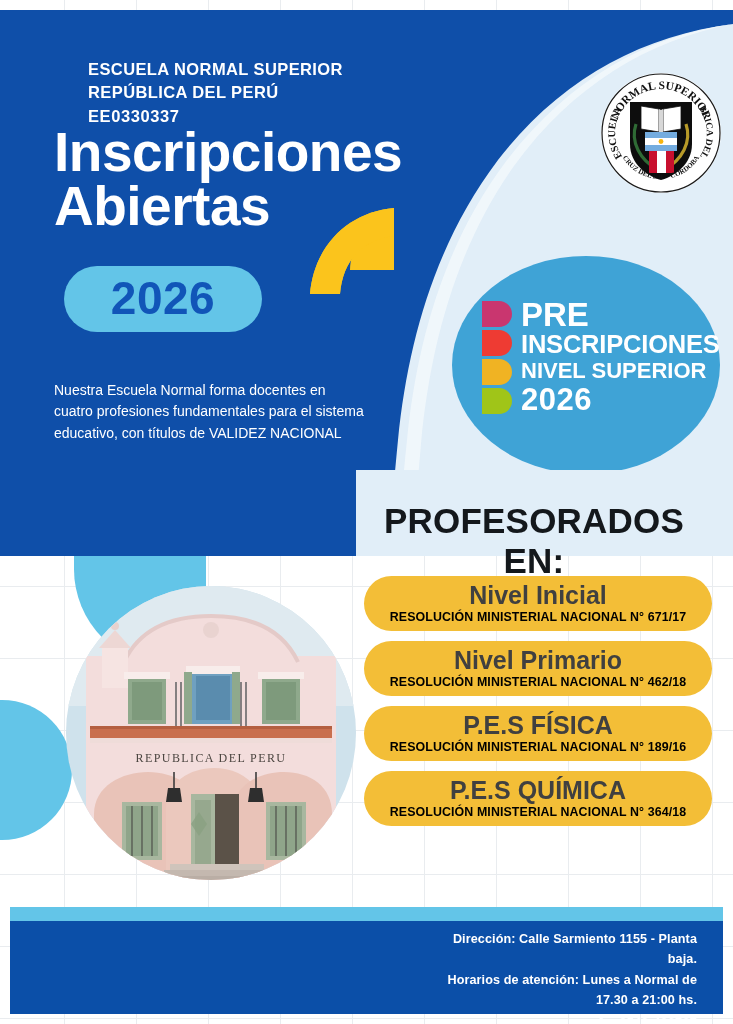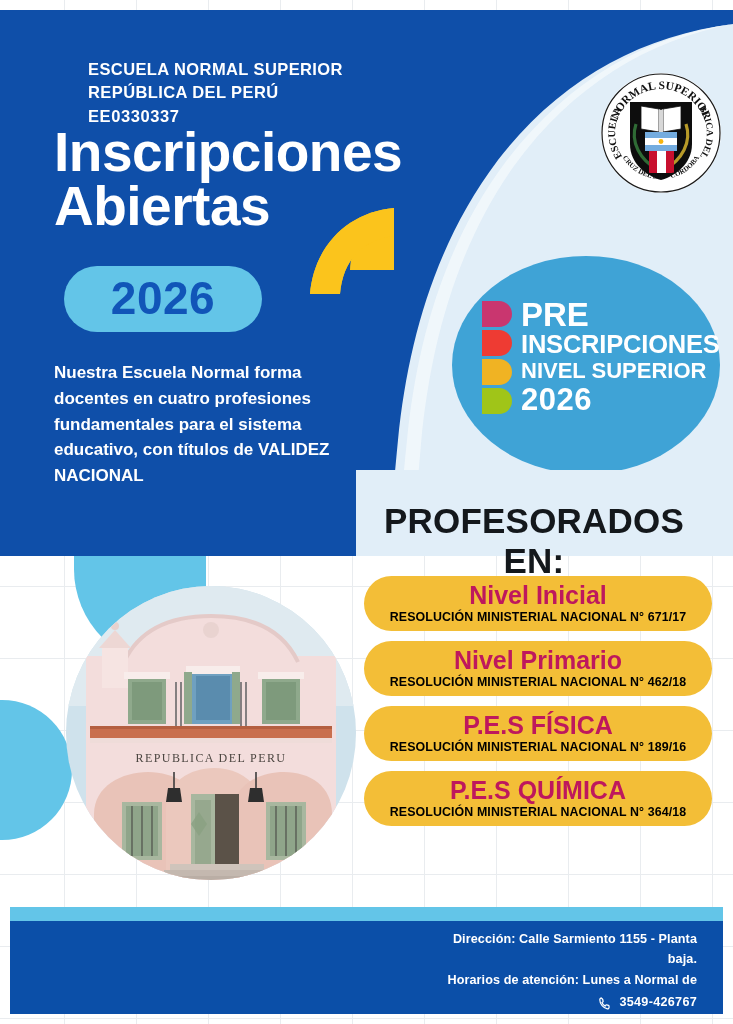--- a/index.html
+++ b/index.html
@@ -79,25 +79,25 @@
     font-size:46px;
     font-weight:bold;
     letter-spacing:0.5px;
     line-height:1;
     position:relative;
     top:-1px;
   }
 
   .blurb{
     position:absolute;
-    left:54px; top:360px;
+    left:54px; top:380px;
     width:310px;
     color:#ffffff;
-    font-size:17px;
-    font-weight:bold;
+    font-size:14px;
+    font-weight:normal;
     line-height:1.52;
   }
 
   
   .yellow-arc{
     position:absolute;
     left:310px; top:208px;
     width:84px; height:86px;
   }
 
@@ -214,21 +214,21 @@
     border-radius:28px;
     margin-bottom:10px;
     display:flex;
     flex-direction:column;
     align-items:center;
     justify-content:center;
     box-sizing:border-box;
     padding:0 8px;
   }
   .prog .pname{
-    color:#be185d;
+    color:#404040;
     font-size:25px;
     font-weight:bold;
     line-height:1.04;
     letter-spacing:0px;
   }
   .prog .pres{
     color:#000000;
     font-size:12.4px;
     font-weight:bold;
     letter-spacing:0.1px;
@@ -489,20 +489,21 @@
       <div class="pres">RESOLUCIÓN MINISTERIAL NACIONAL N° 364/18</div>
     </div>
   </div>
 
   <div class="footer-strip"></div>
   <div class="footer">
     <div class="footer-inner">
       <div>Dirección: Calle Sarmiento 1155 - Planta</div>
       <div>baja.</div>
       <div>Horarios de atención: Lunes a Normal de</div>
+      <div>17.30 a 21:00 hs.</div>
       <div class="phone-line">
         <span class="phone-ic">
           <svg width="13" height="13" viewBox="0 0 16 16" xmlns="http://www.w3.org/2000/svg" aria-hidden="true">
             <path d="M4.2,1.2 C3.2,1.2 2.2,2.1 2.2,3.4 C2.2,8.6 6.6,13.6 11.6,14.6
                      C12.7,14.8 13.6,13.9 13.6,12.9 L13.6,11.3 C13.6,10.8 13.3,10.4 12.9,10.3
                      L10.6,9.7 C10.1,9.6 9.7,9.8 9.5,10.2 L9.0,11.2
                      C7.3,10.3 5.6,8.5 4.8,6.7 L5.8,6.2 C6.2,6.0 6.4,5.5 6.3,5.1
                      L5.7,2.8 C5.6,2.3 5.2,2.0 4.7,2.0 Z" fill="none" stroke="#ffffff" stroke-width="1.5" stroke-linejoin="round"></path>
           </svg>
         </span>

